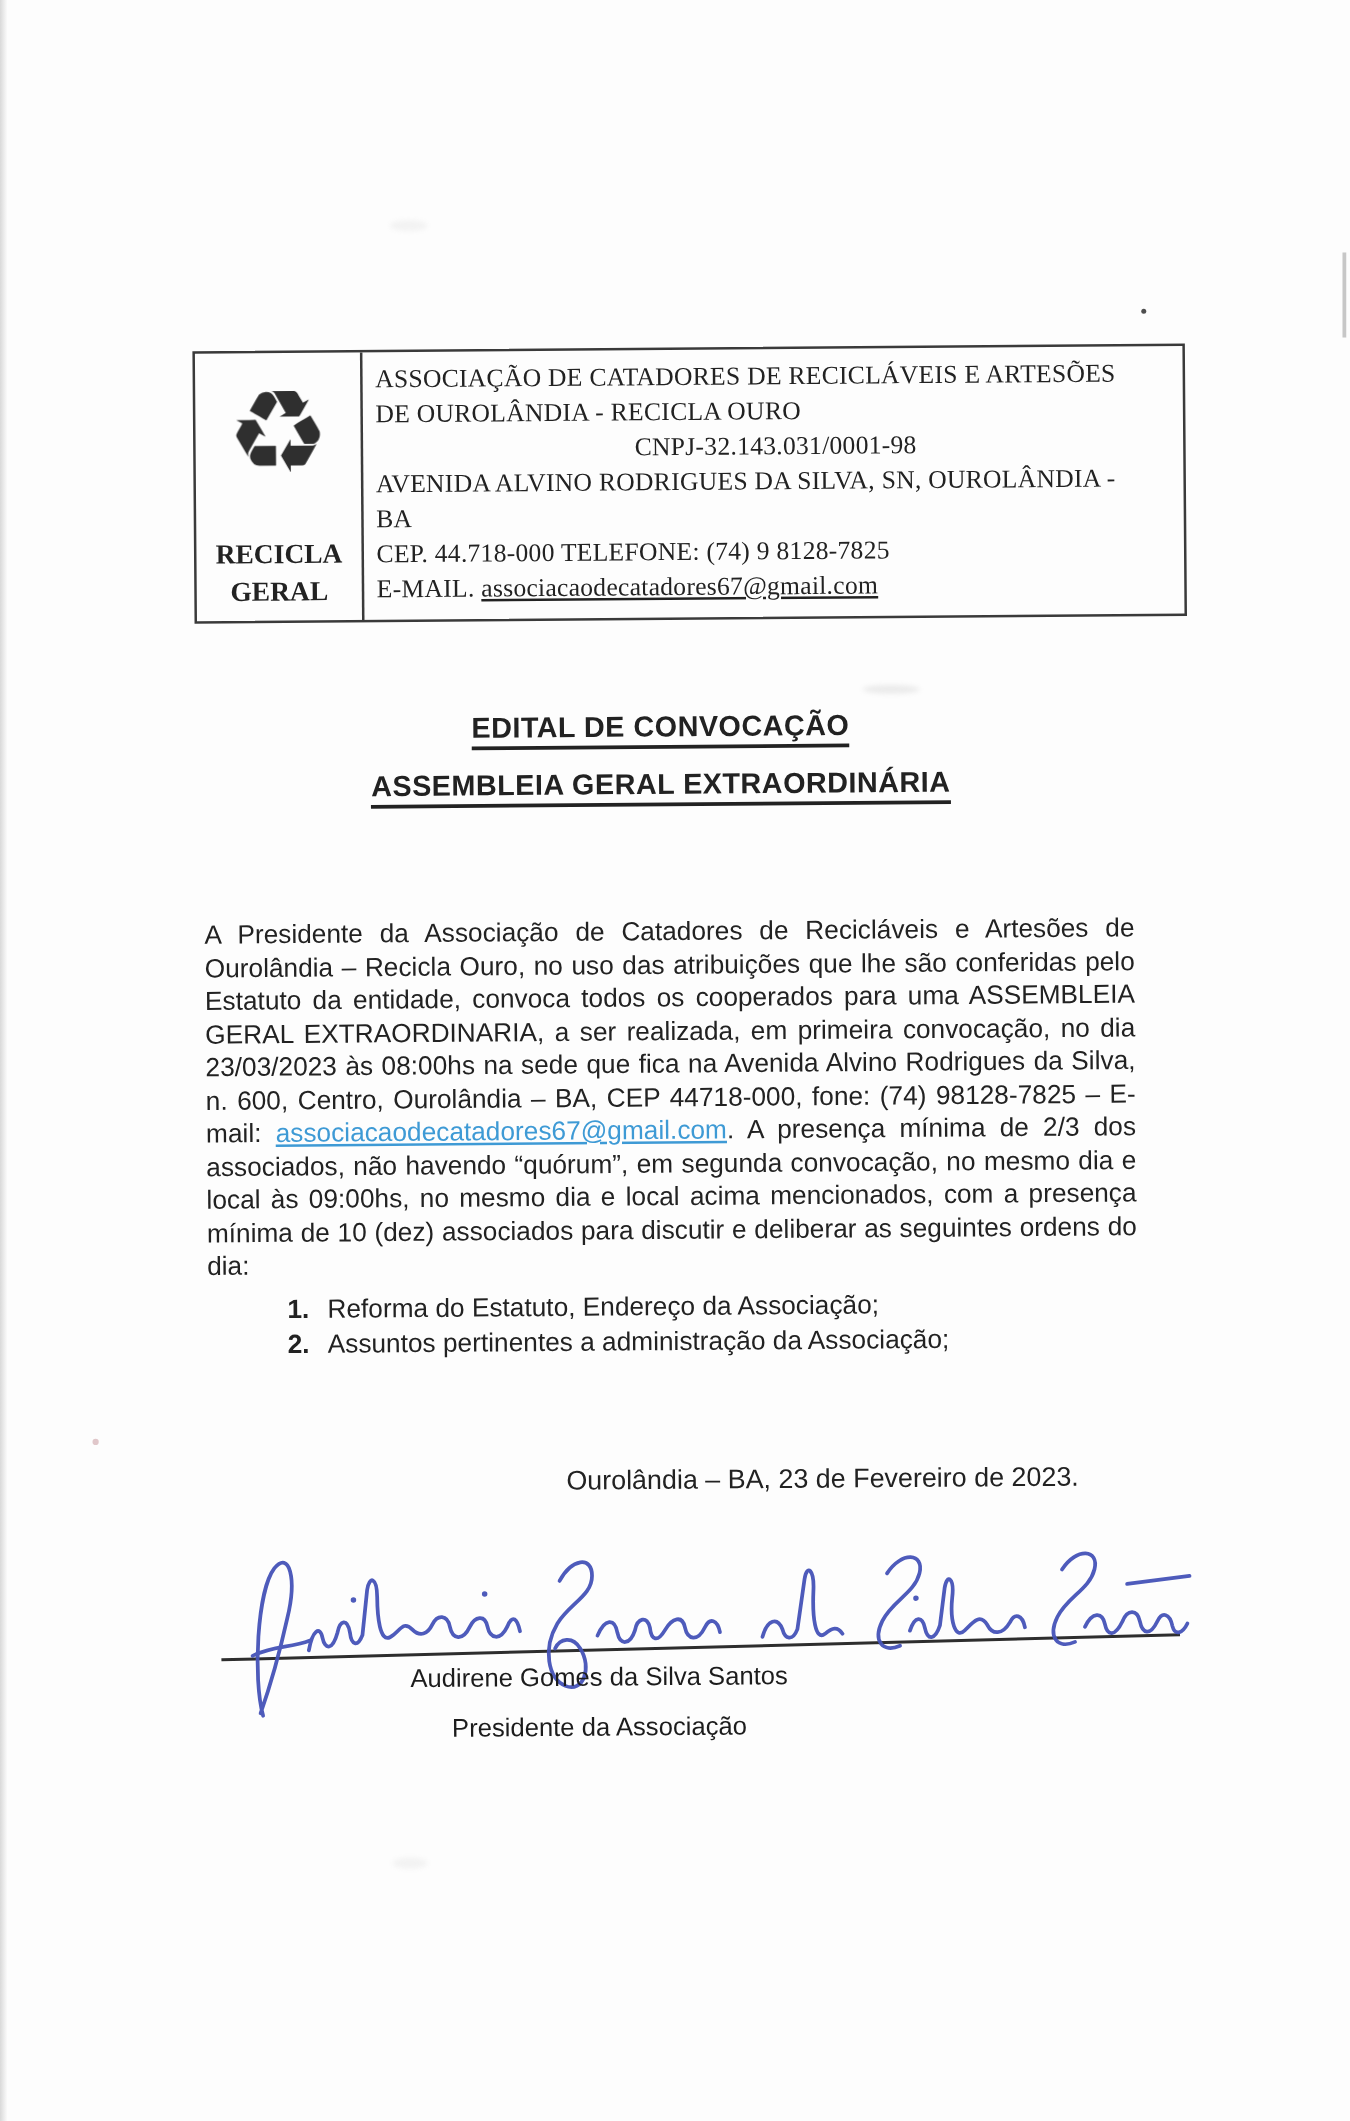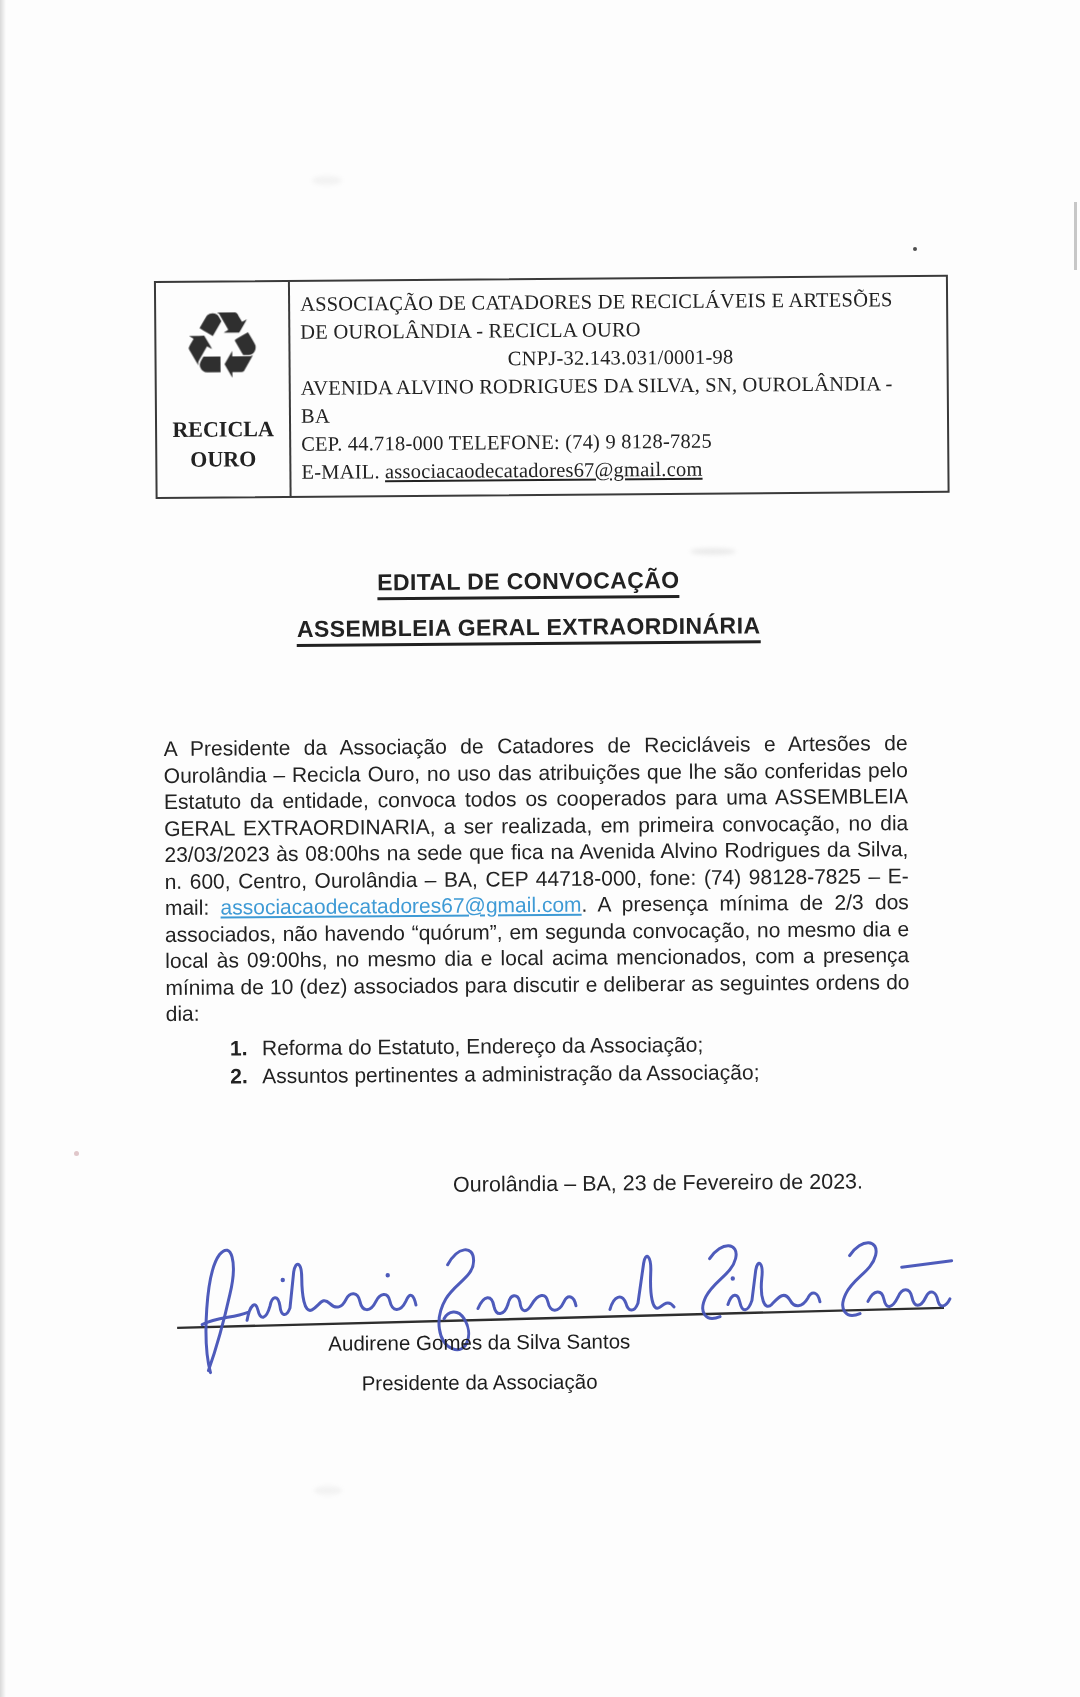--- a/index.html
+++ b/index.html
@@ -18,21 +18,21 @@
   .logo-cell{
     width:134px;border-right:2px solid #3a3a3a;display:flex;flex-direction:column;
     align-items:center;justify-content:flex-start;padding-top:14px;box-sizing:border-box;
   }
   .recycle-glyph{
     font-family:"DejaVu Sans",sans-serif;font-size:92px;line-height:100px;color:#2f2f2f;
     filter:blur(.4px);
   }
   .logo-text{
     font-family:"Liberation Serif",serif;font-weight:bold;font-size:22px;line-height:30px;
-    text-align:center;color:#222;margin-top:18px;
+    text-align:center;color:#222;margin-top:32px;
   }
   .org-cell{
     flex:1;padding:8px 6px 0 10px;font-family:"Liberation Serif",serif;
     font-size:20.5px;line-height:28px;color:#222;letter-spacing:.2px;
   }
   .org-line{white-space:nowrap;}
   .org-center{text-align:center;}
   .u{ text-decoration:underline;}
   
   .title-wrap{left:0;top:568px;width:1060px;text-align:center;}
@@ -69,21 +69,21 @@
 <body>
 
 <div class="page">
   <div class="skew">
 
     <div class="abs hdr-box">
       <div class="logo-cell">
         <div class="recycle-glyph">♻</div>
         <div class="logo-text">
           <div>RECICLA</div>
-          <div>OURO</div>
+          <div>GERAL</div>
         </div>
       </div>
       <div class="org-cell">
         <div class="org-line">ASSOCIAÇÃO DE CATADORES DE RECICLÁVEIS E ARTESÕES</div>
         <div class="org-line">DE OUROLÂNDIA - RECICLA OURO</div>
         <div class="org-line org-center">CNPJ-32.143.031/0001-98</div>
         <div class="org-line">AVENIDA ALVINO RODRIGUES DA SILVA, SN, OUROLÂNDIA -</div>
         <div class="org-line">BA</div>
         <div class="org-line">CEP. 44.718-000 TELEFONE: (74) 9 8128-7825</div>
         <div class="org-line"><span>E-MAIL. </span><span class="u">associacaodecatadores67@gmail.com</span></div>

